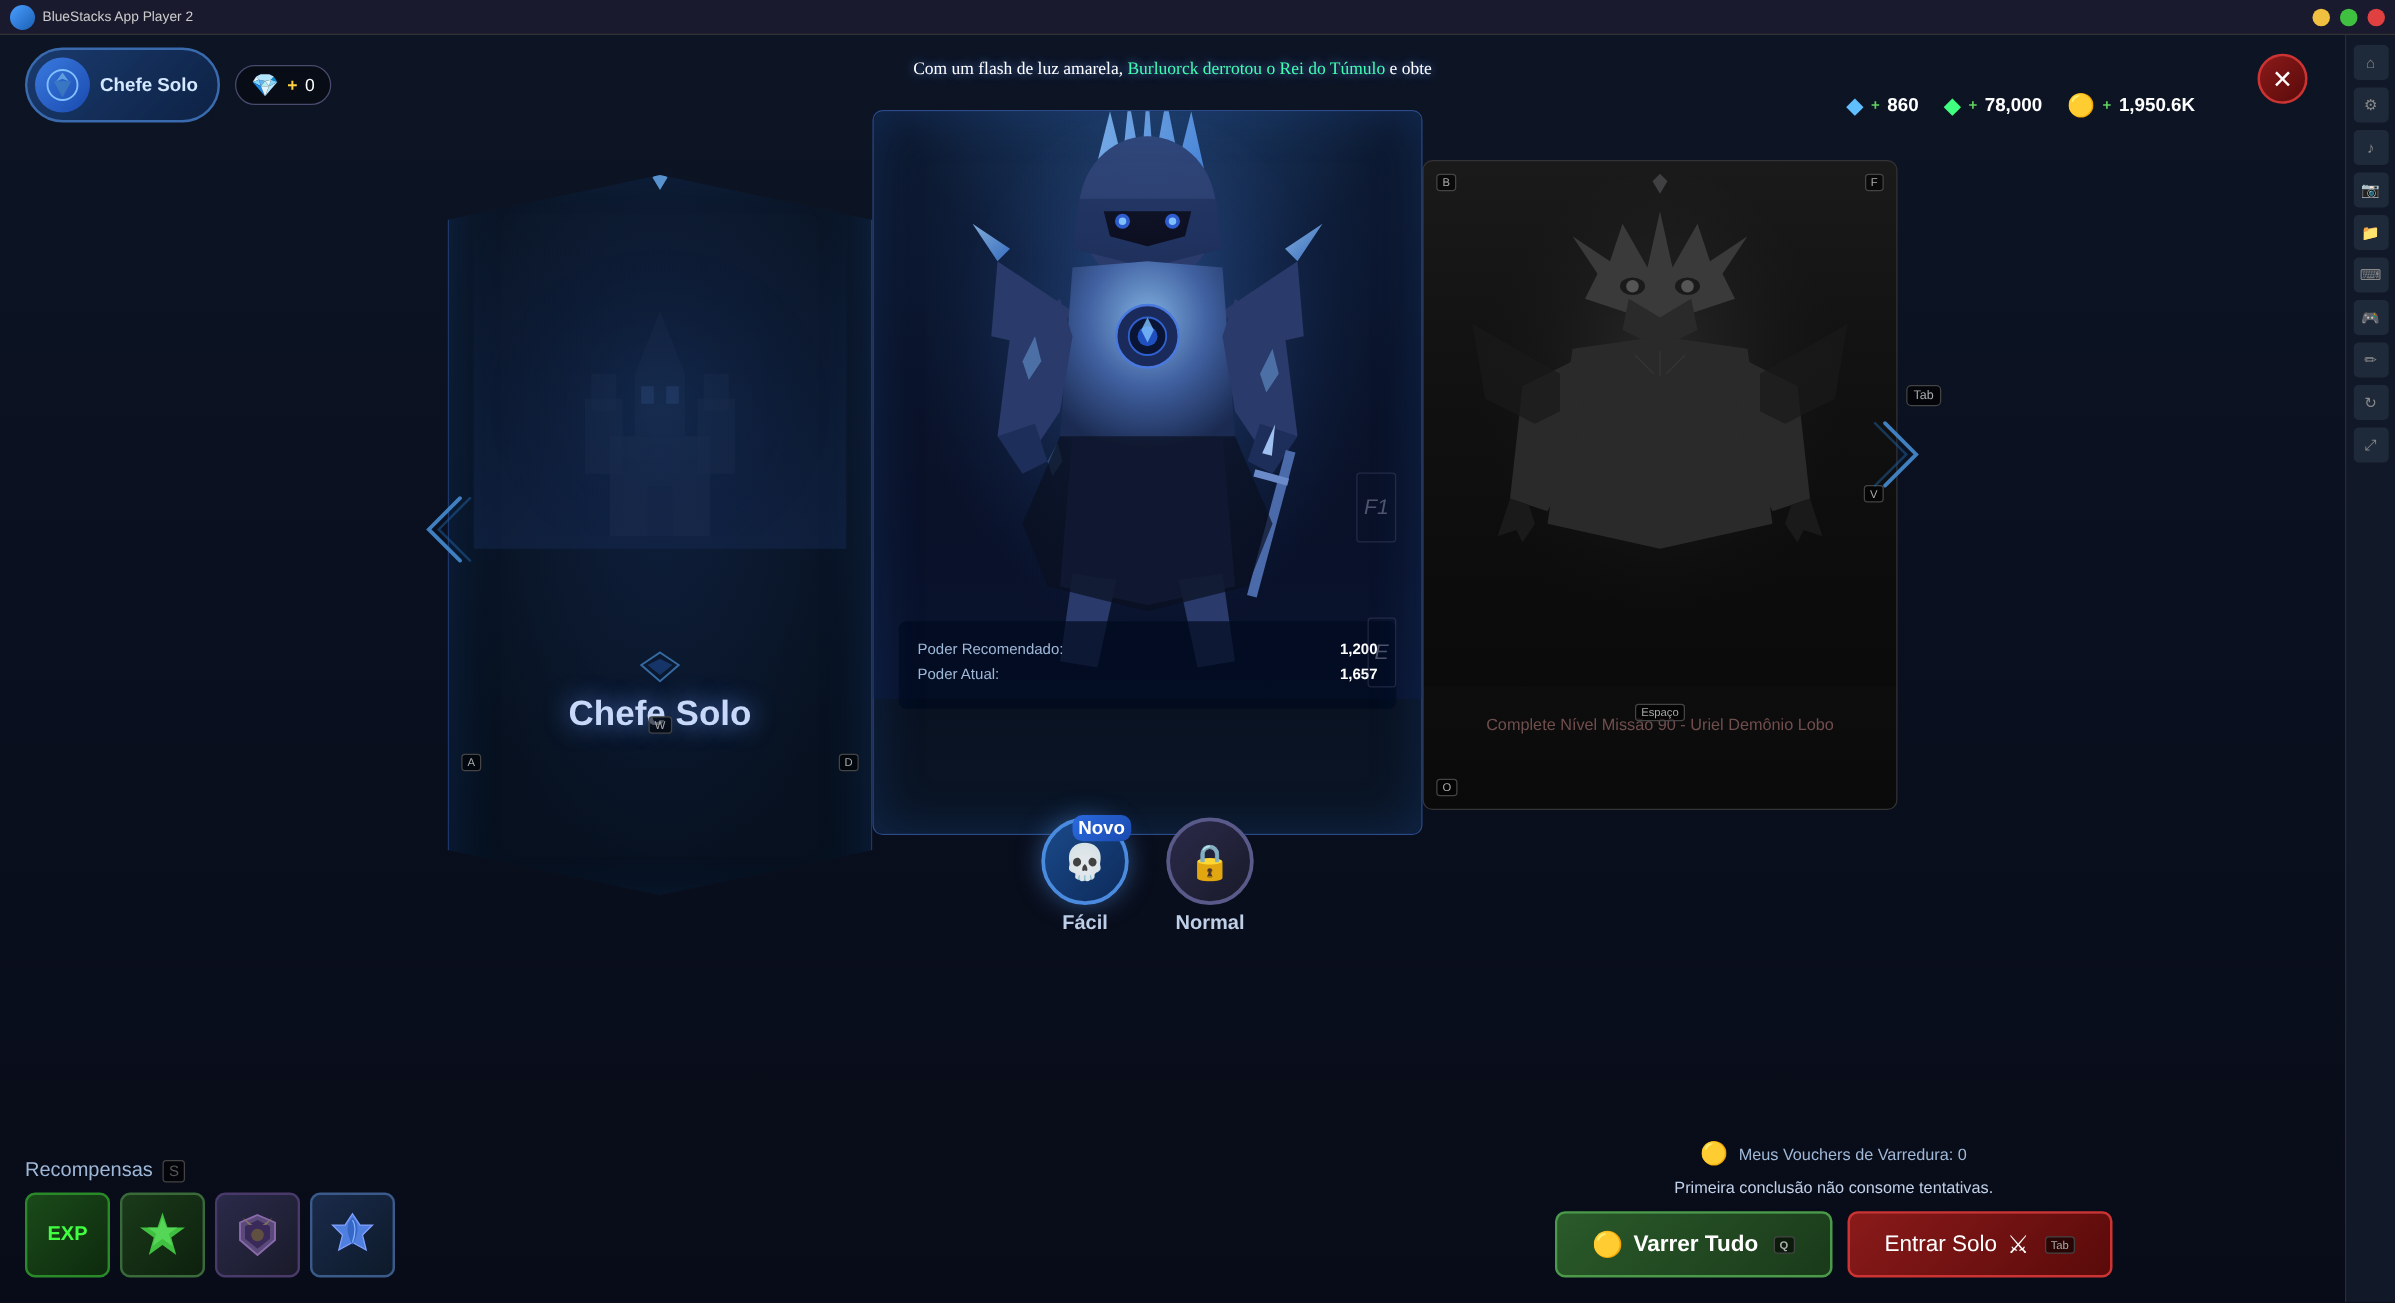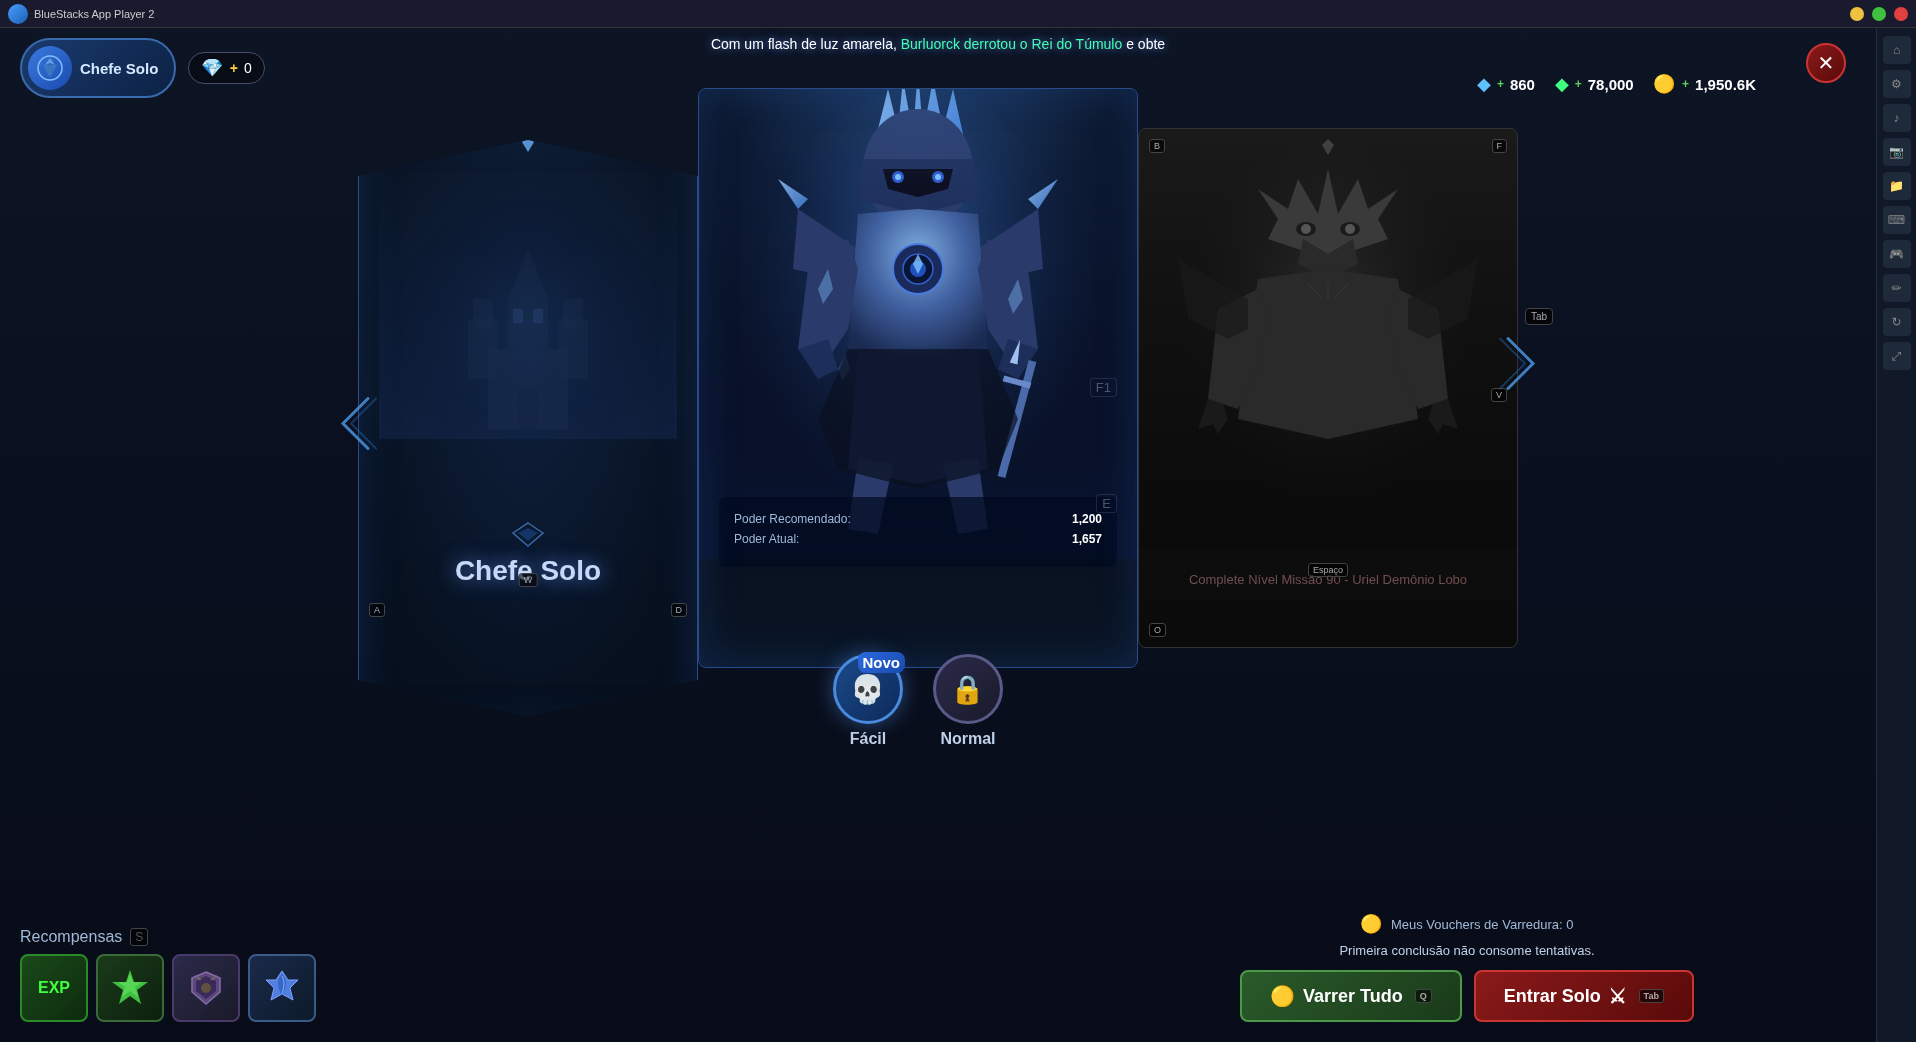--- a/index.html
+++ b/index.html
@@ -147,27 +147,28 @@
       font-weight: bold;
     }
     .gem-value {
       color: #fff;
       font-size: 14px;
     }
 
     
     .ticker {
       position: absolute;
-      top: 8px;
+      top: 20px;
       left: 50%;
       transform: translateX(-50%);
       color: #fff;
       font-size: 14px;
       white-space: nowrap;
       text-shadow: 0 0 8px rgba(100,150,255,0.8);
+      font-family: Liberation Serif, serif;
     }
     .ticker span.highlight {
       color: #40ffb0;
     }
 
     
     .resource-bar {
       position: absolute;
       top: 45px;
       right: 120px;
@@ -594,21 +595,21 @@
       display: flex;
       align-items: center;
       gap: 8px;
     }
 
     .btn-enter {
       background: linear-gradient(135deg, #8a1a1a, #5a0a0a);
       border: 2px solid #cc3333;
       color: #fff;
       font-size: 18px;
-      font-weight: bold;
+      font-weight: normal;
       padding: 12px 28px;
       border-radius: 8px;
       cursor: pointer;
       display: flex;
       align-items: center;
       gap: 8px;
     }
 
     .btn-icon {
       font-size: 20px;
@@ -665,24 +666,25 @@
     }
     .corner-tl { top: 5px; left: 5px; border-width: 2px 0 0 2px; }
     .corner-tr { top: 5px; right: 5px; border-width: 2px 2px 0 0; }
     .corner-bl { bottom: 5px; left: 5px; border-width: 0 0 2px 2px; }
     .corner-br { bottom: 5px; right: 5px; border-width: 0 2px 2px 0; }
 
     
     .f1-hint {
       position: absolute;
       color: rgba(150,150,180,0.5);
-      font-size: 13px;
+      font-size: 17px;
       border: 1px solid rgba(100,100,140,0.3);
       border-radius: 3px;
-      padding: 1px 5px;
+      padding: 17px 5px;
+      font-style: italic;
     }
   </style>
 </head>
 <body>
 
 <div class="titlebar">
   <div class="titlebar-logo"></div>
   <span class="titlebar-text">BlueStacks App Player 2</span>
   <div class="titlebar-controls">
     <div class="titlebar-btn minimize"></div>

